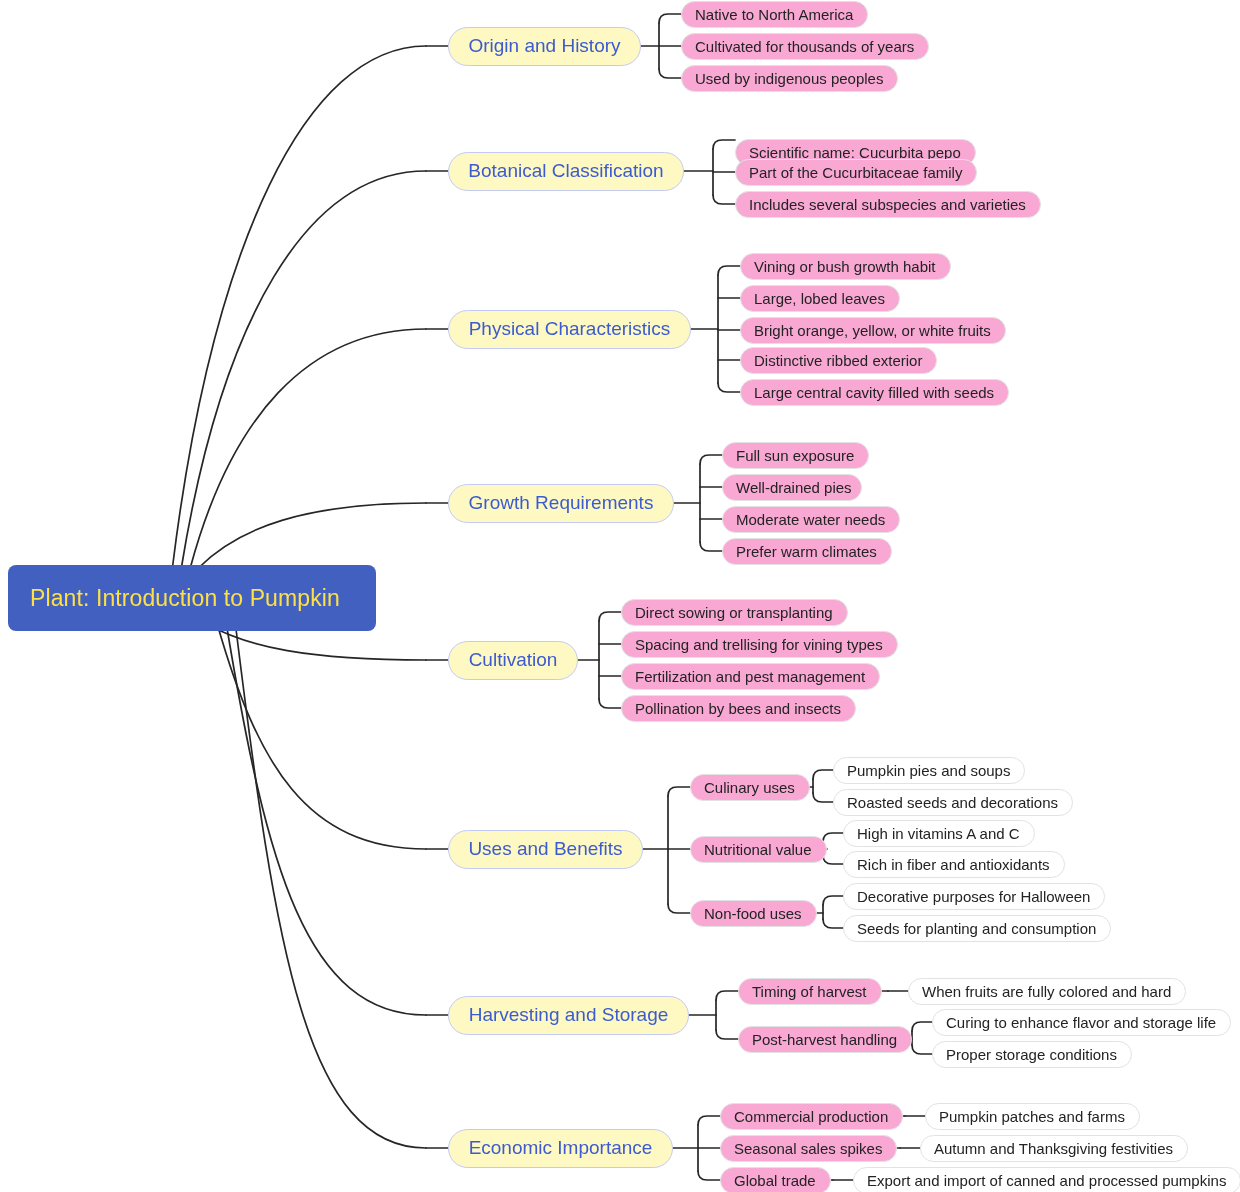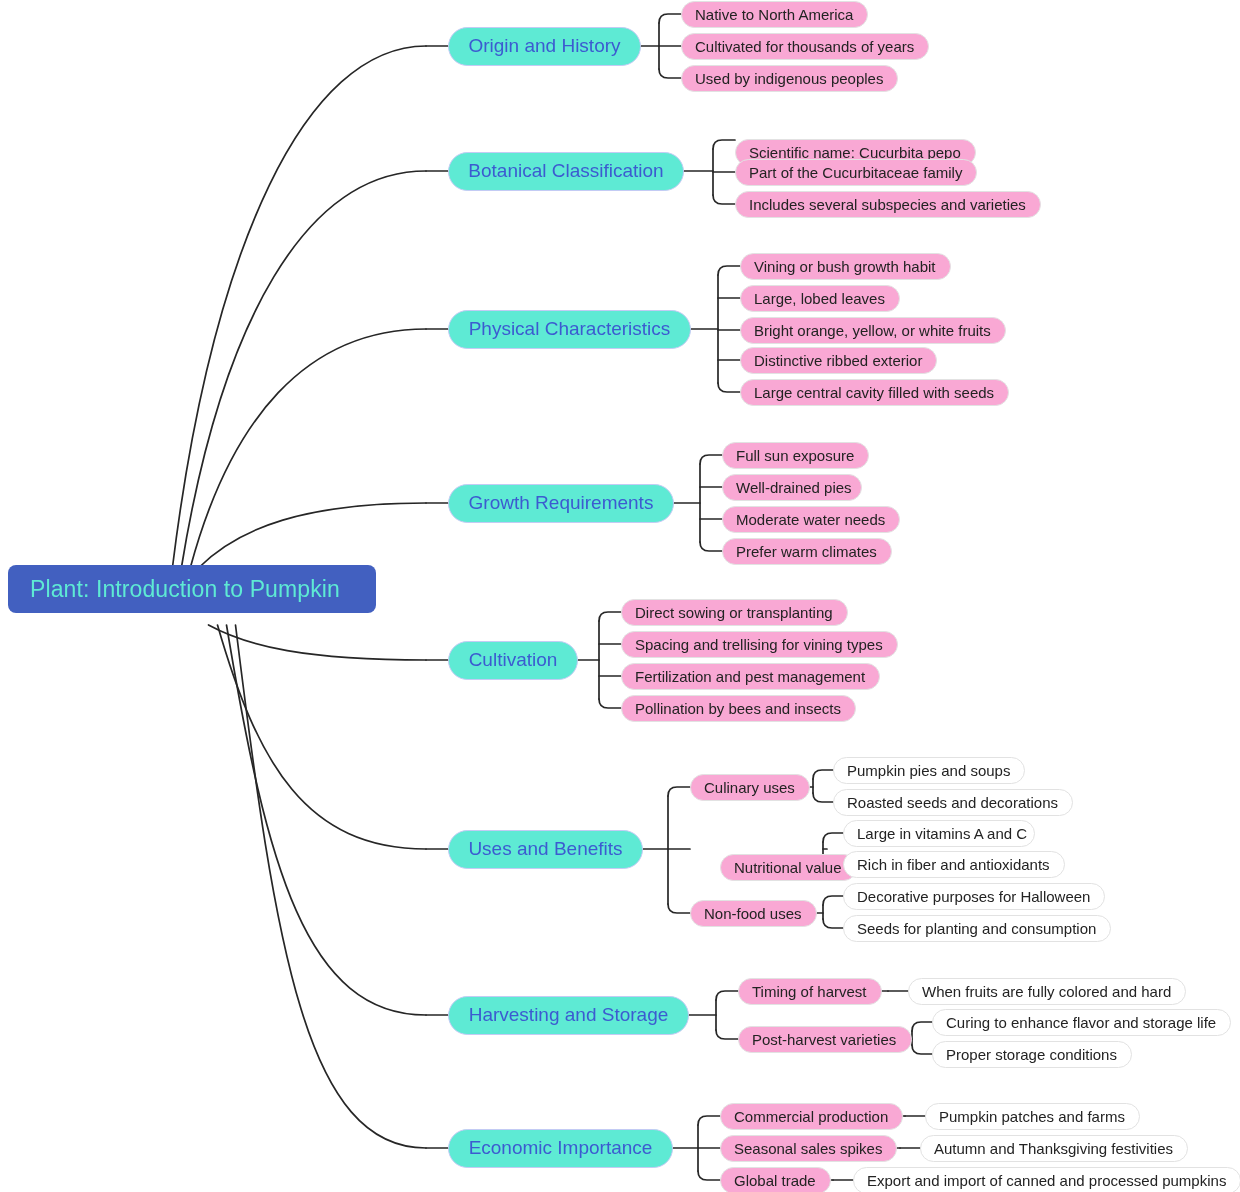--- a/index.html
+++ b/index.html
@@ -3,25 +3,25 @@
 <meta charset="utf-8">
 <style>
   html,body{margin:0;padding:0;background:#ffffff;}
   body{width:1240px;height:1192px;position:relative;overflow:hidden;
        font-family:"Liberation Sans","DejaVu Sans",sans-serif;}
   #stage{position:absolute;left:0;top:0;width:1240px;height:1192px;}
   svg#links{position:absolute;left:0;top:0;width:1240px;height:1192px;pointer-events:none;}
   .node{position:absolute;box-sizing:border-box;display:flex;align-items:center;
         white-space:nowrap;}
   
-  .root{background:#4260c0;color:#5eead4;border-radius:8px;
+  .root{background:#4260c0;color:#fde047;border-radius:8px;
         font-size:23px;letter-spacing:.1px;padding:0 22px;
-        height:48px;left:8px;top:565px;width:368px;}
+        height:66px;left:8px;top:565px;width:368px;}
   
-  .l1{background:#5eead4;border:1.4px solid #c3cbf4;border-radius:20px;
+  .l1{background:#fef9c3;border:1.4px solid #c3cbf4;border-radius:20px;
       color:#3c5bd0;font-size:19px;height:39px;padding:0 19px;
       justify-content:center;}
   
   .l2{background:#f9a8d4;border:1.3px solid #e2e2e2;border-radius:14px;
       color:#232323;font-size:15px;height:27px;padding:0 13px;
       justify-content:flex-start;}
   
   .l3{background:#ffffff;border:1.3px solid #e2e2e2;border-radius:14px;
       color:#232323;font-size:15px;height:27px;padding:0 13px;
       justify-content:flex-start;}
@@ -138,30 +138,30 @@
       <div class="node l2" style="left: 722px; top: 537.5px; width: 170px;">Prefer warm climates</div>
       <div class="node l1" style="left: 448px; top: 640.5px; width: 130px;">Cultivation</div>
       <div class="node l2" style="left: 621px; top: 598.5px; width: 227px;">Direct sowing or transplanting</div>
       <div class="node l2" style="left: 621px; top: 630.5px; width: 277px;">Spacing and trellising for vining types</div>
       <div class="node l2" style="left: 621px; top: 662.5px; width: 259px;">Fertilization and pest management</div>
       <div class="node l2" style="left: 621px; top: 694.5px; width: 235px;">Pollination by bees and insects</div>
       <div class="node l1" style="left: 448px; top: 829.5px; width: 195px;">Uses and Benefits</div>
       <div class="node l2" style="left: 690px; top: 773.5px; width: 120px;">Culinary uses</div>
       <div class="node l3" style="left: 833px; top: 756.5px; width: 192px;">Pumpkin pies and soups</div>
       <div class="node l3" style="left: 833px; top: 788.5px; width: 240px;">Roasted seeds and decorations</div>
-      <div class="node l2" style="left: 720px; top: 835.5px; width: 137px; margin-top: 18px;">Nutritional value</div>
-      <div class="node l3" style="left: 843px; top: 819.5px; width: 192px;">Large in vitamins A and C</div>
+      <div class="node l2" style="left: 690px; top: 835.5px; width: 137px;">Nutritional value</div>
+      <div class="node l3" style="left: 843px; top: 819.5px; width: 192px;">High in vitamins A and C</div>
       <div class="node l3" style="left: 843px; top: 850.5px; width: 222px;">Rich in fiber and antioxidants</div>
       <div class="node l2" style="left: 690px; top: 899.5px; width: 127px;">Non-food uses</div>
       <div class="node l3" style="left: 843px; top: 882.5px; width: 262px;">Decorative purposes for Halloween</div>
       <div class="node l3" style="left: 843px; top: 914.5px; width: 268px;">Seeds for planting and consumption</div>
       <div class="node l1" style="left: 448px; top: 995.5px; width: 241px;">Harvesting and Storage</div>
       <div class="node l2" style="left: 738px; top: 977.5px; width: 144px;">Timing of harvest</div>
       <div class="node l3" style="left: 908px; top: 977.5px; width: 278px;">When fruits are fully colored and hard</div>
-      <div class="node l2" style="left: 738px; top: 1025.5px; width: 174px;">Post-harvest varieties</div>
+      <div class="node l2" style="left: 738px; top: 1025.5px; width: 174px;">Post-harvest handling</div>
       <div class="node l3" style="left: 932px; top: 1008.5px; width: 299px;">Curing to enhance flavor and storage life</div>
       <div class="node l3" style="left: 932px; top: 1040.5px; width: 200px;">Proper storage conditions</div>
       <div class="node l1" style="left: 448px; top: 1128.5px; width: 225px;">Economic Importance</div>
       <div class="node l2" style="left: 720px; top: 1102.5px; width: 183px;">Commercial production</div>
       <div class="node l3" style="left: 925px; top: 1102.5px; width: 215px;">Pumpkin patches and farms</div>
       <div class="node l2" style="left: 720px; top: 1134.5px; width: 177px;">Seasonal sales spikes</div>
       <div class="node l3" style="left: 920px; top: 1134.5px; width: 268px;">Autumn and Thanksgiving festivities</div>
       <div class="node l2" style="left: 720px; top: 1166.5px; width: 111px;">Global trade</div>
       <div class="node l3" style="left: 853px; top: 1166.5px; width: 388px;">Export and import of canned and processed pumpkins</div>
     </div>

